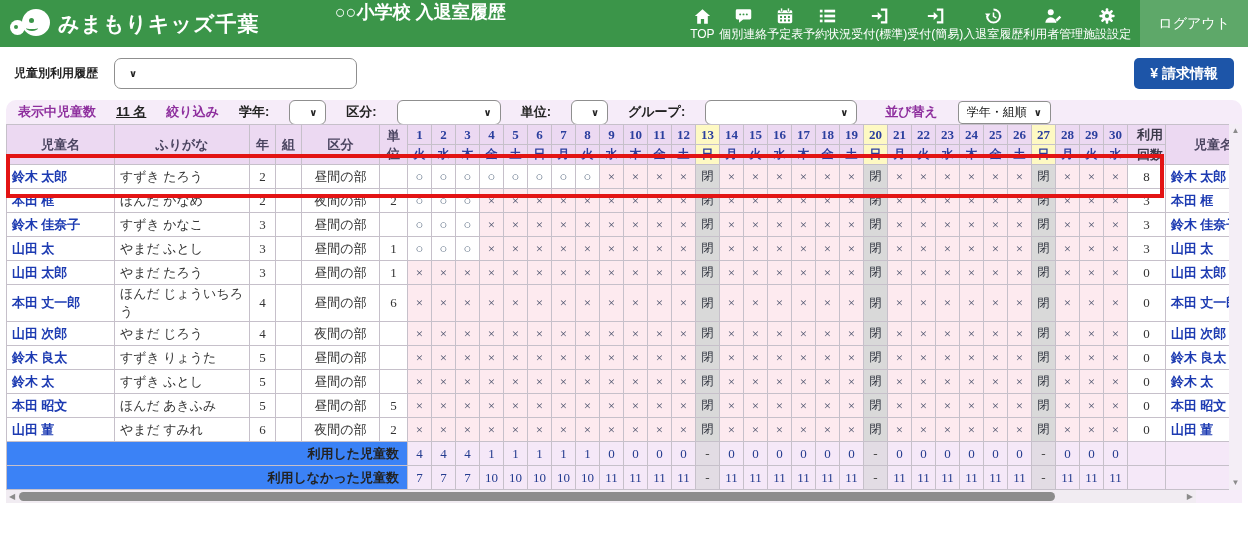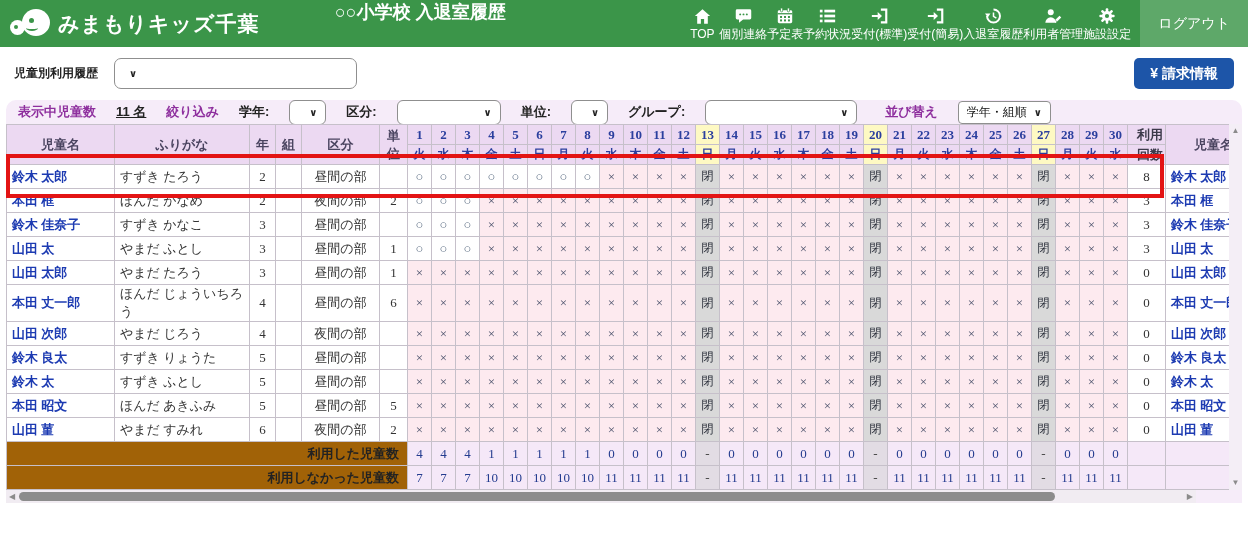--- a/index.html
+++ b/index.html
@@ -62,21 +62,21 @@
   tbody td { height:24px; font-size:13px; color:#333; background:#fff; padding:0 2px; text-align:center; }
   td.name, td.rname { text-align:left; padding-left:5px; font-weight:bold; color:#1d3bb2; white-space:nowrap; }
   td.rname { cursor:pointer; } td.name { cursor:pointer; }
   td.furi { text-align:left; padding-left:5px;margin-top:48px; }
   td.mark { font-size:13px; padding:0; }
   td.mk-o { color:#50637a; background:#fff; }
   td.mk-x { color:#49506a; background:#fdeaef; }
   td.mk-c { color:#1f2430; background:#d9d9d9; font-size:12px; }
   td.usage { color:#333; }
   tr.sum td { background:#f5e8f8; color:#233b8f; font-size:13px; height:24px; }
-  tr.sum td.sum-label { background:#a16207; color:#222; font-weight:bold; text-align:right; padding-right:8px; }
+  tr.sum td.sum-label { background:#3b82f6; color:#222; font-weight:bold; text-align:right; padding-right:8px; }
   tr.sum td.sum-closed { background:#e2dce4; color:#444; }
   tr.sum td.sum-tail { background:#f5e8f8; }
 
   
   .red-box { position:absolute; left:0; top:30px; width:1158px; height:44px;
     border:4px solid #e31414; z-index:6; pointer-events:none; }
 
   
   .v-scroll { flex:0 0 13px; background:#f4eef6; display:flex; flex-direction:column;
     justify-content:space-between; align-items:center; padding:3px 0; }

